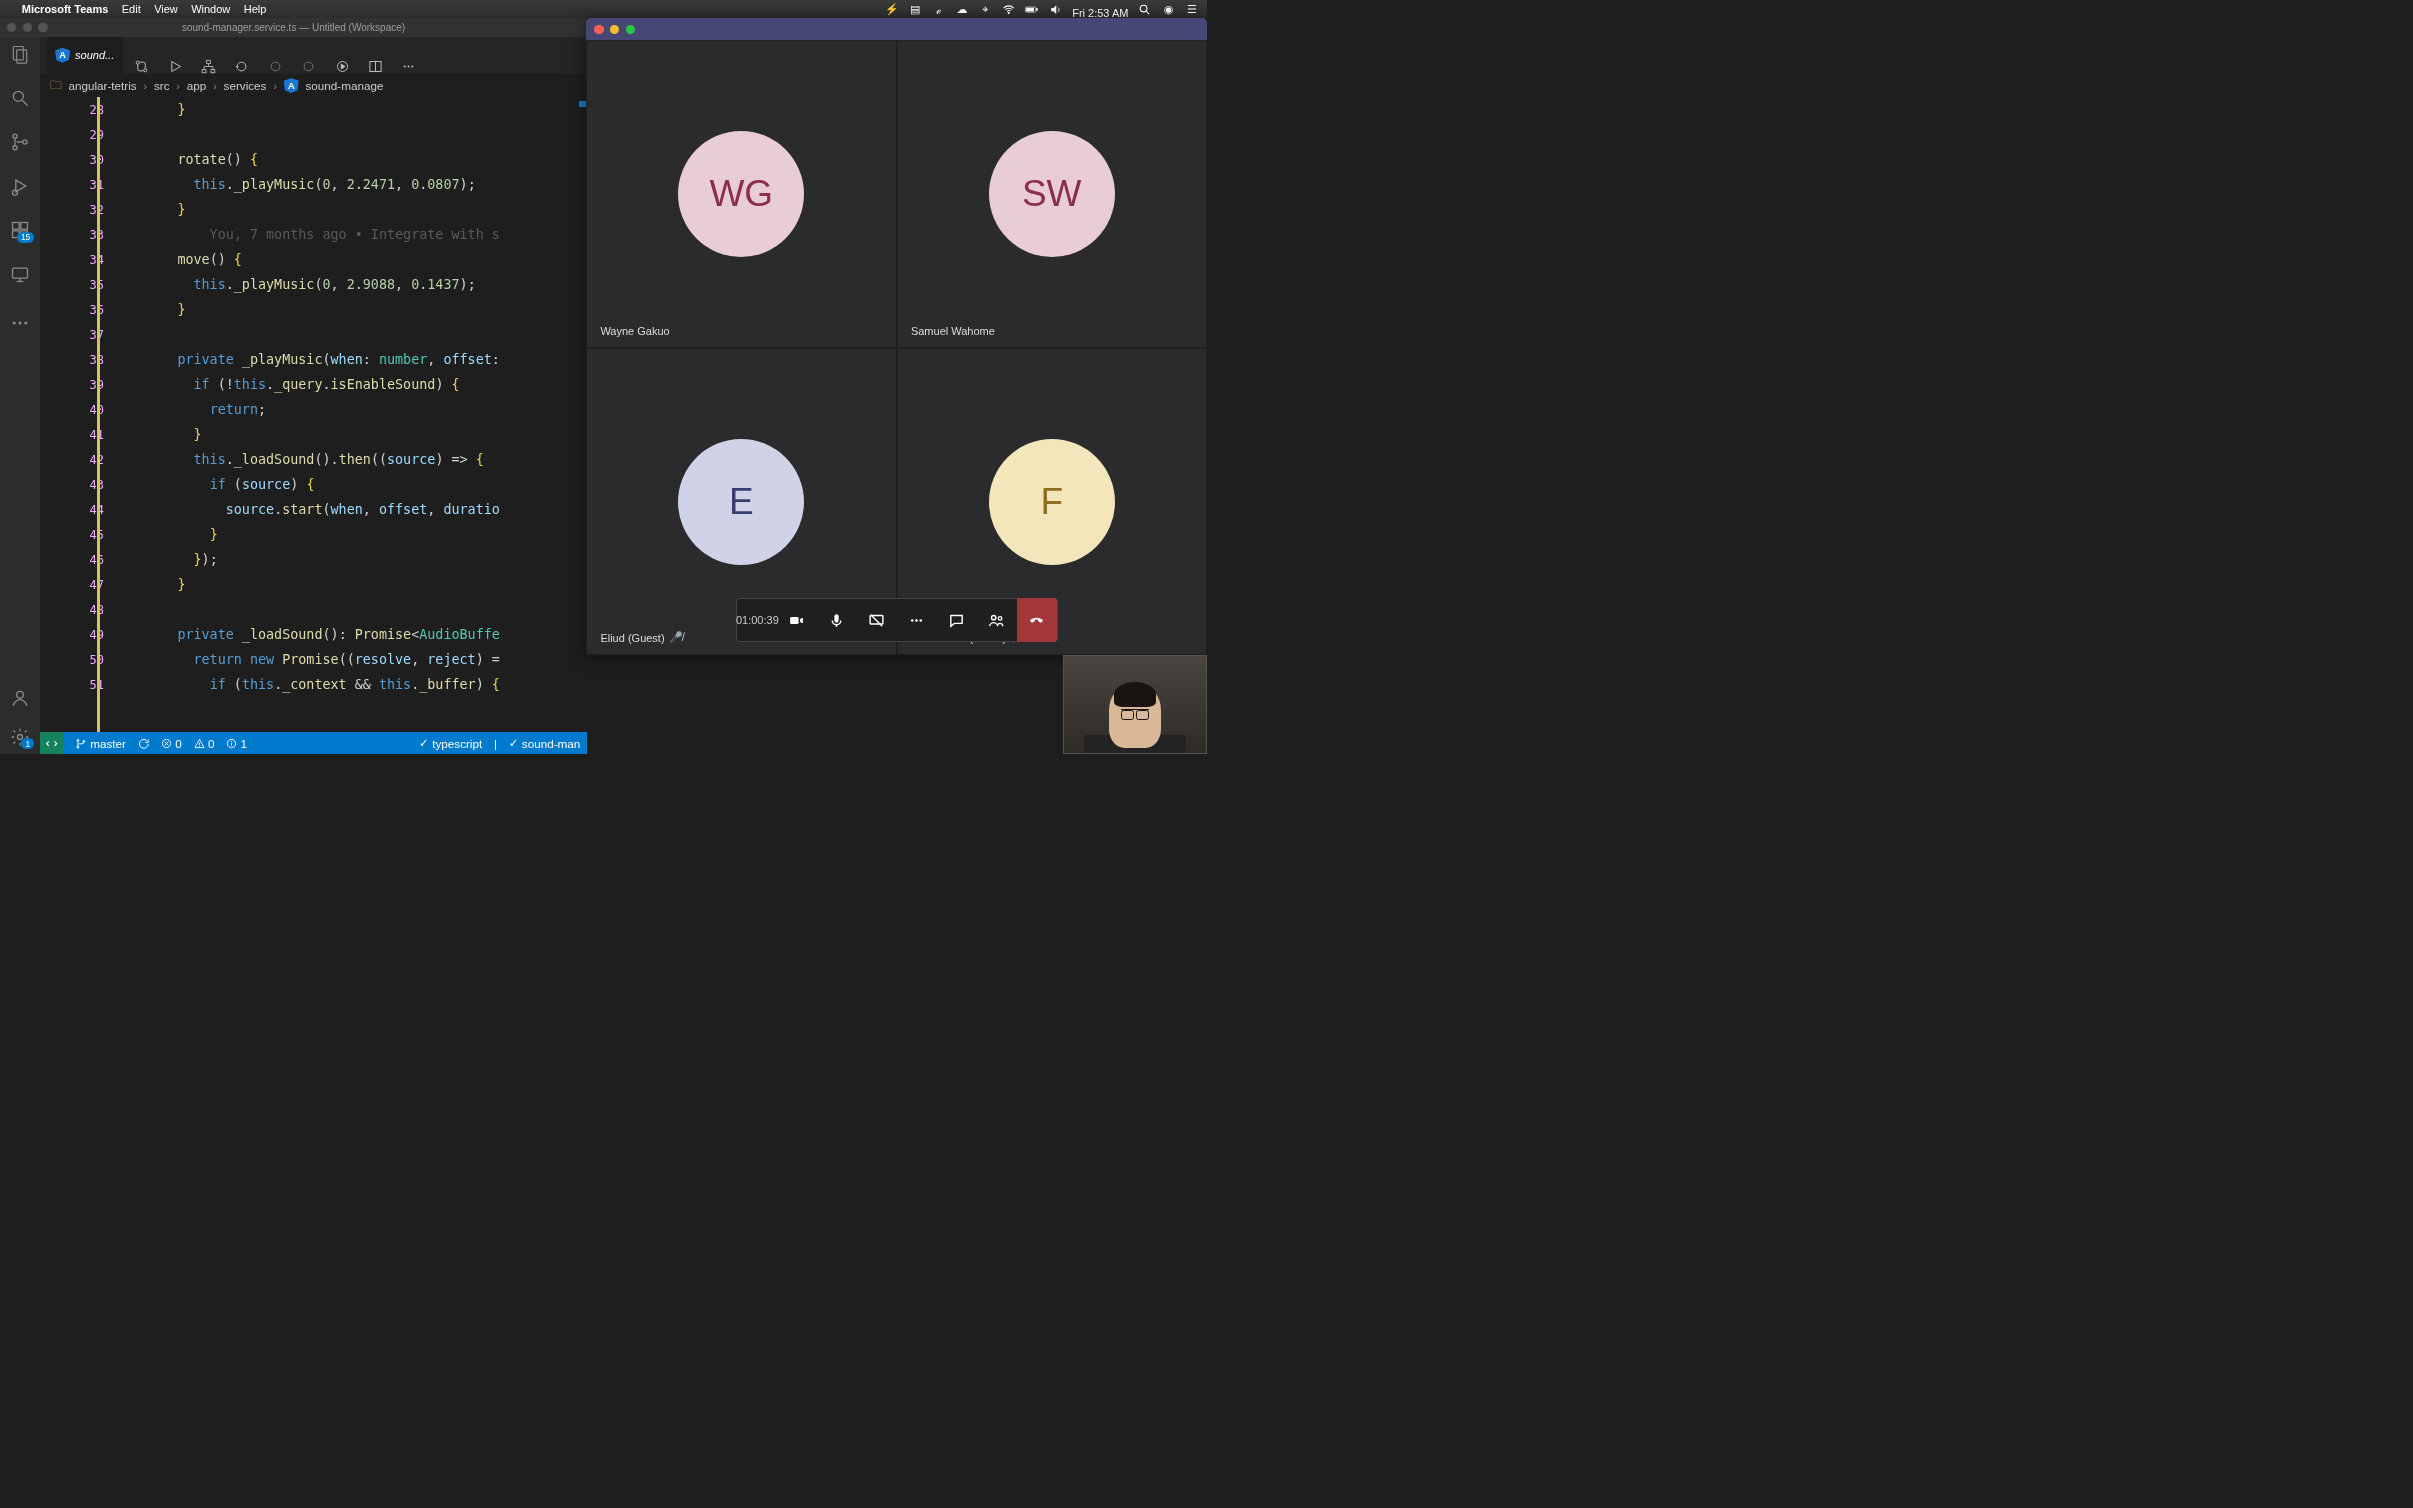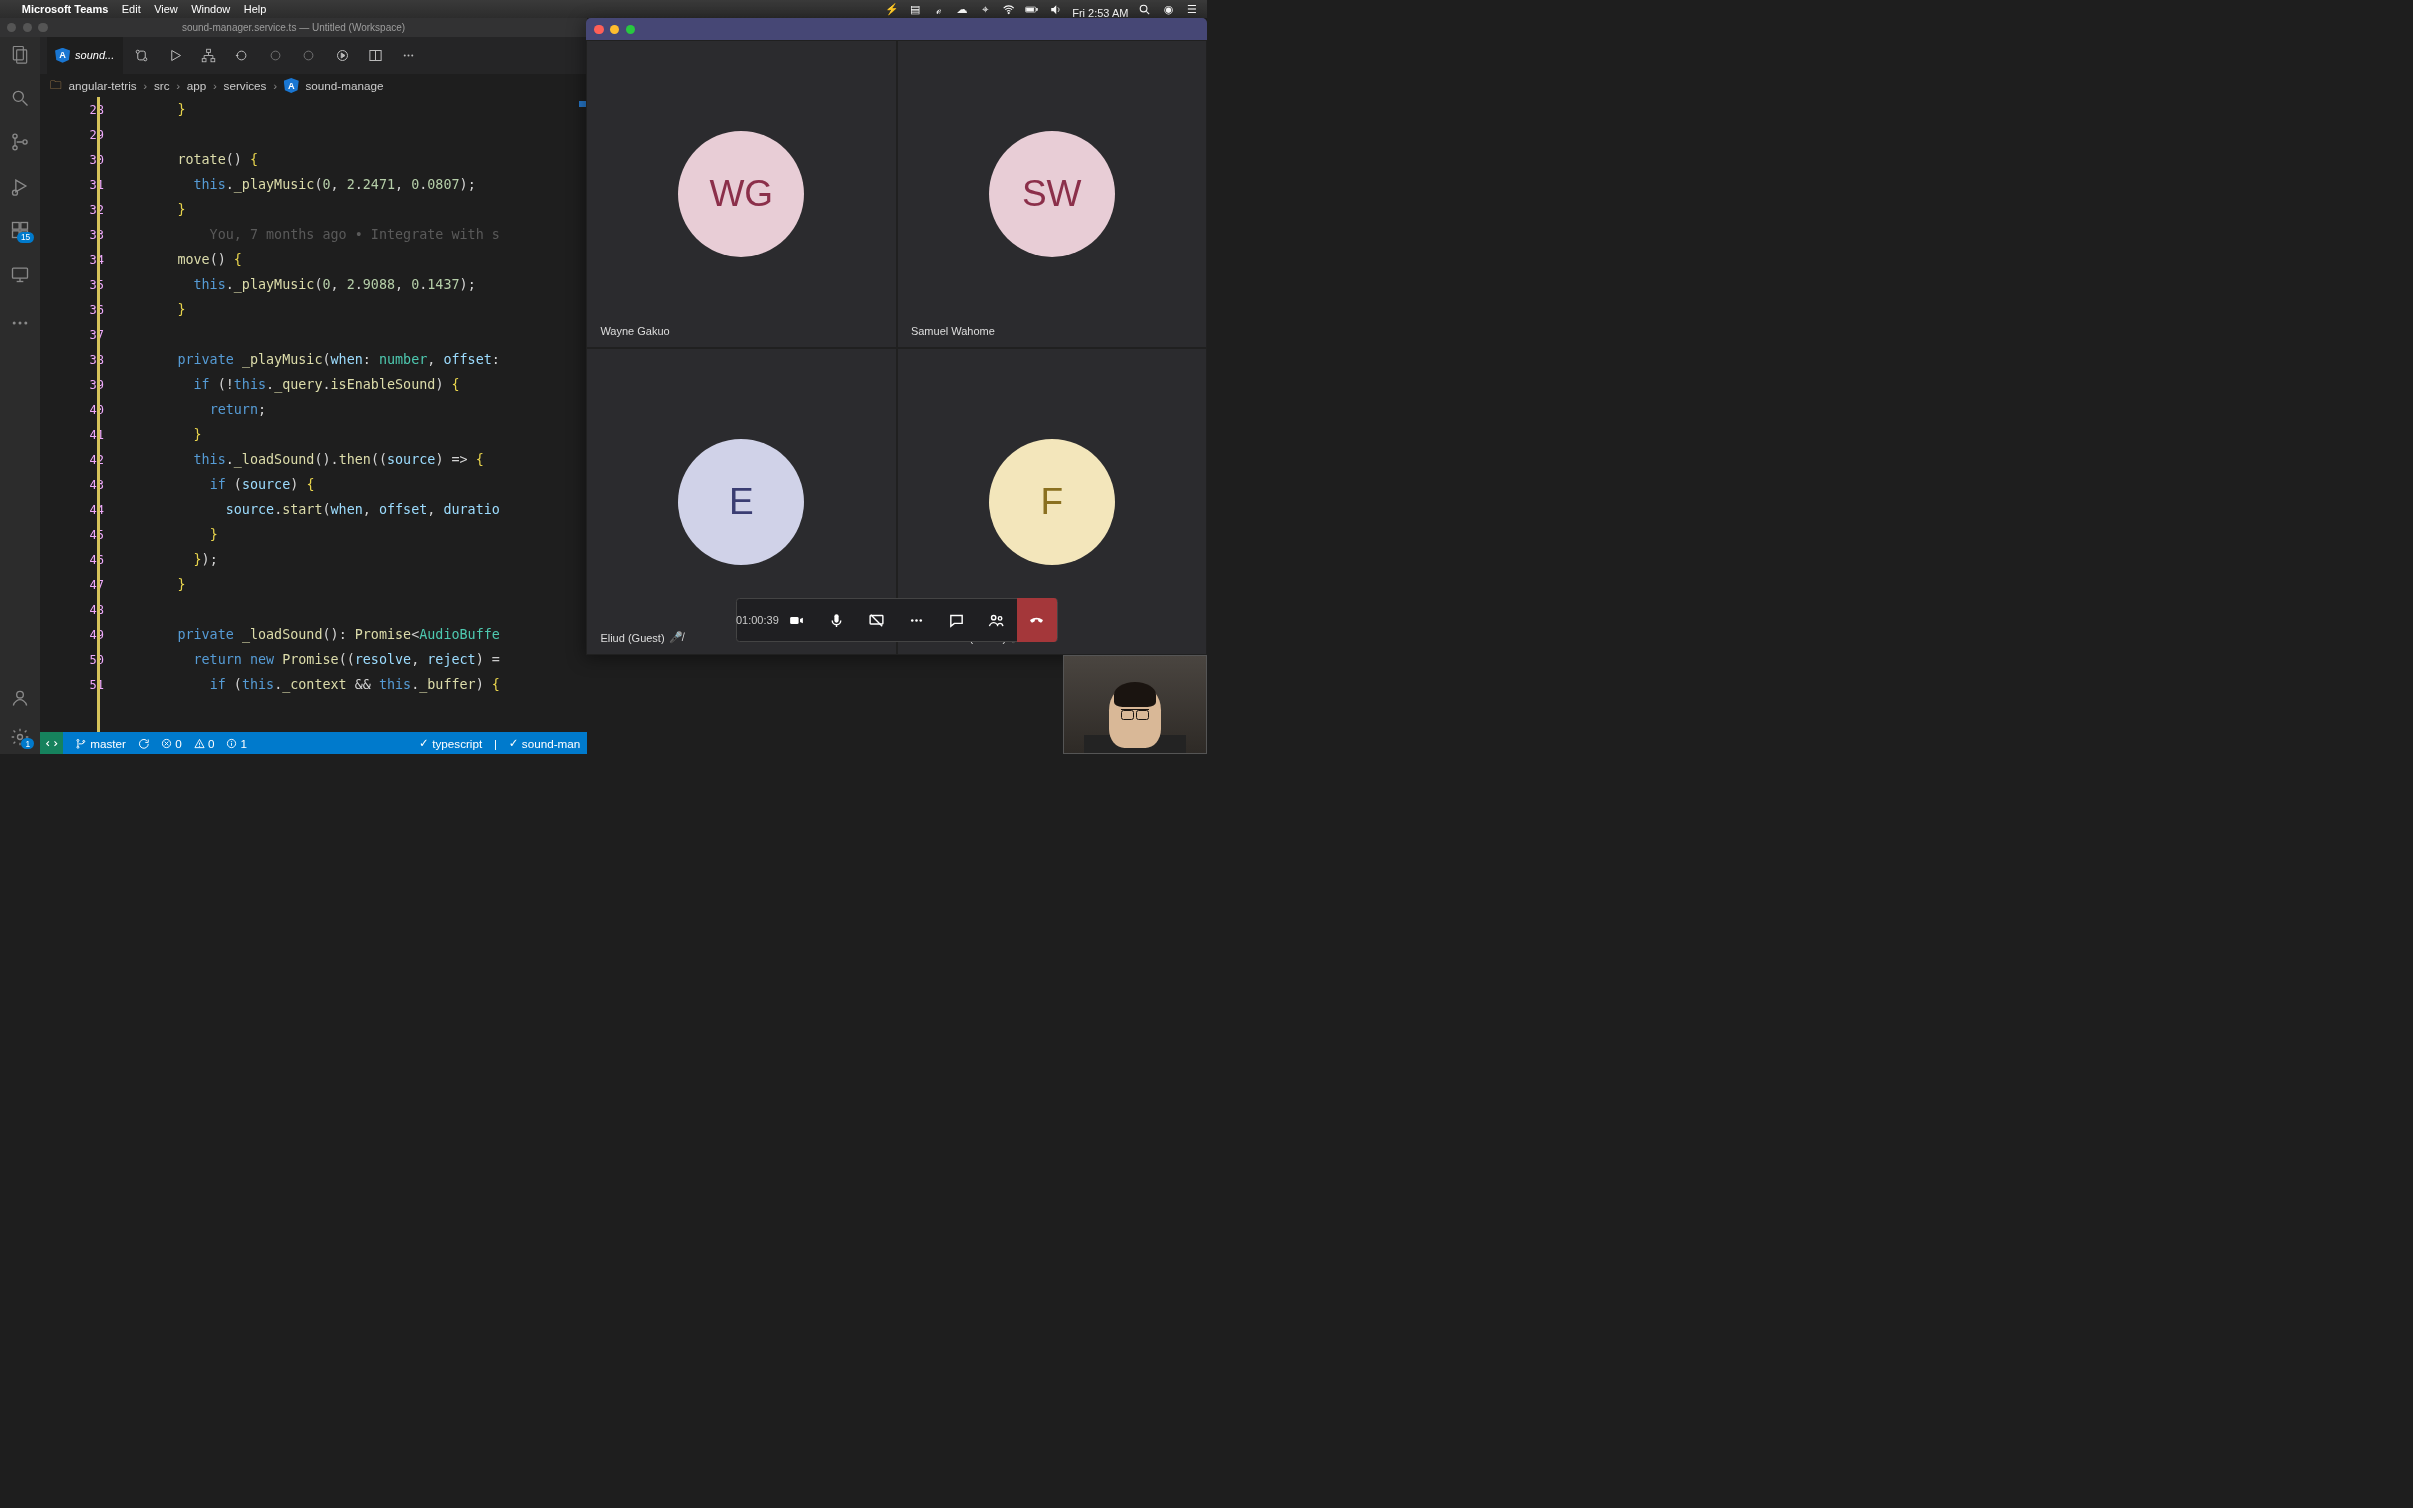--- a/index.html
+++ b/index.html
@@ -82,21 +82,21 @@
     .badge {
       position: absolute; background: #007acc; color: #fff; font-size: 8.4px;
       border-radius: 6.7px; padding: 0.8px 4.2px; bottom: -1.7px; right: -3.4px;
     }
     .act-wrap { position: relative; }
     .editor-area { flex: 1; display: flex; flex-direction: column; min-width: 0; }
     .tabrow {
       height: 37px;
       background: #252526;
       display: flex;
-      align-items: center;
+      align-items: flex-end;
       gap: 11.7px;
       padding: 0 6.7px;
     }
     .tab {
       background: #1e1e1e;
       color: #fff;
       display: flex; align-items: center; gap: 5px;
       padding: 0 8.4px; height: 100%; font-size: 11px; font-style: italic;
     }
     .angular-icon {

